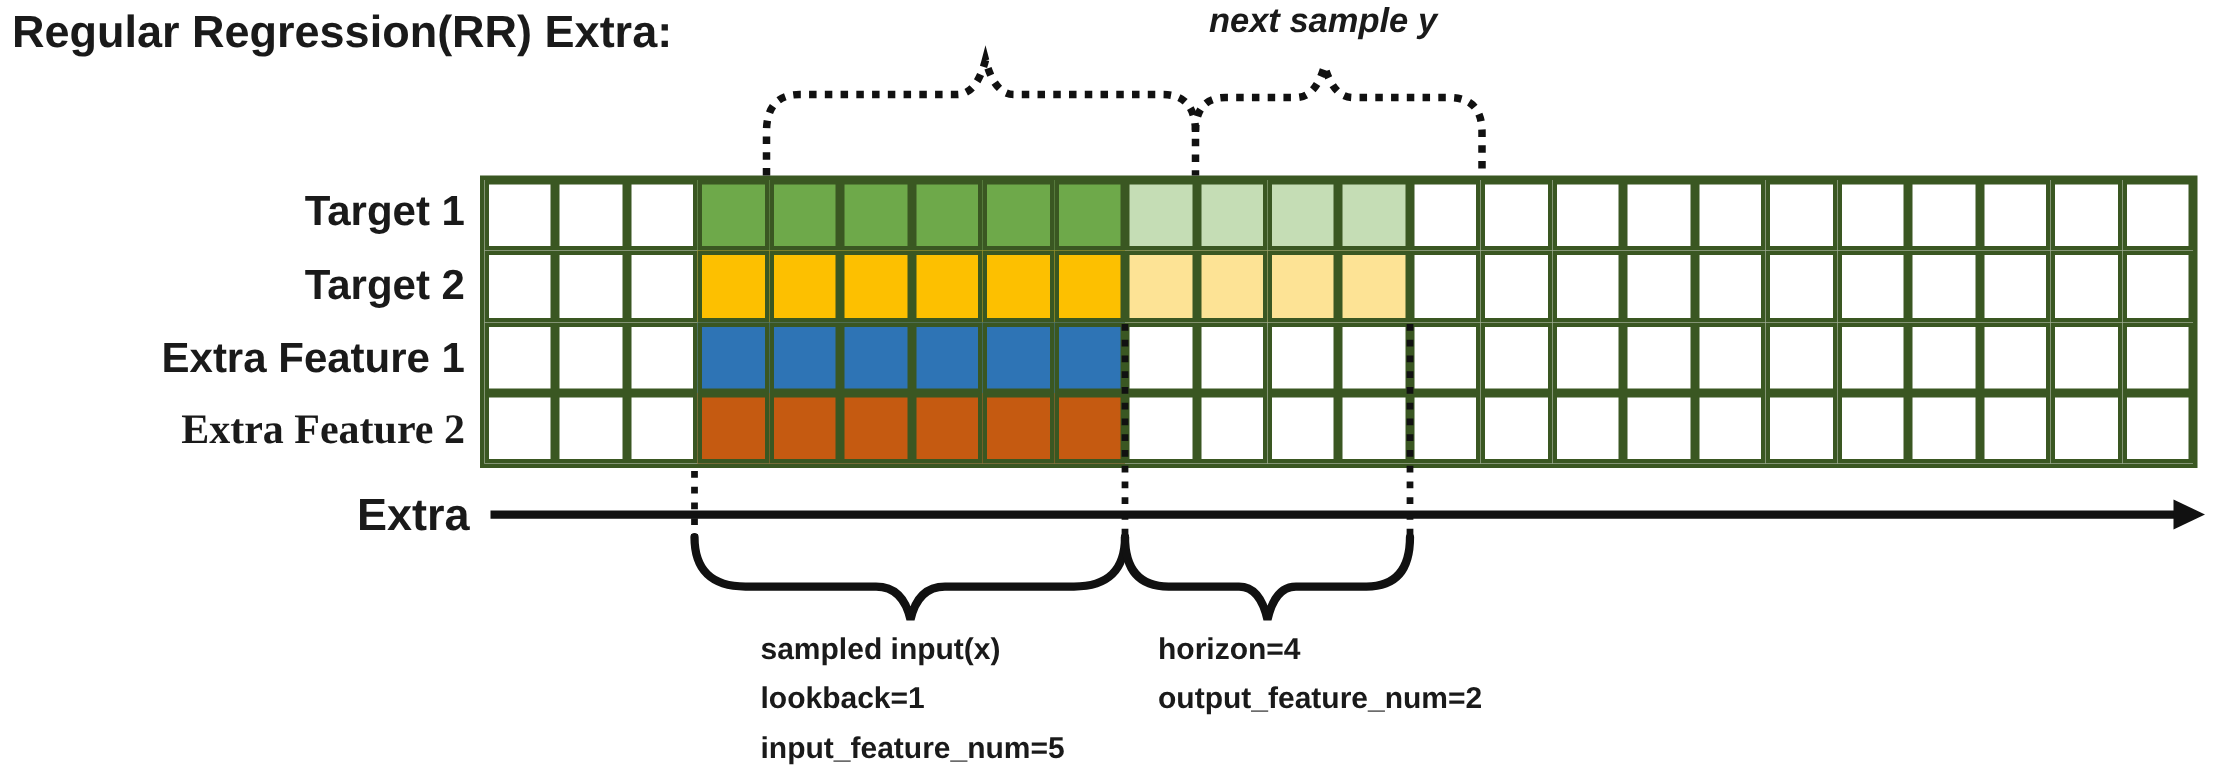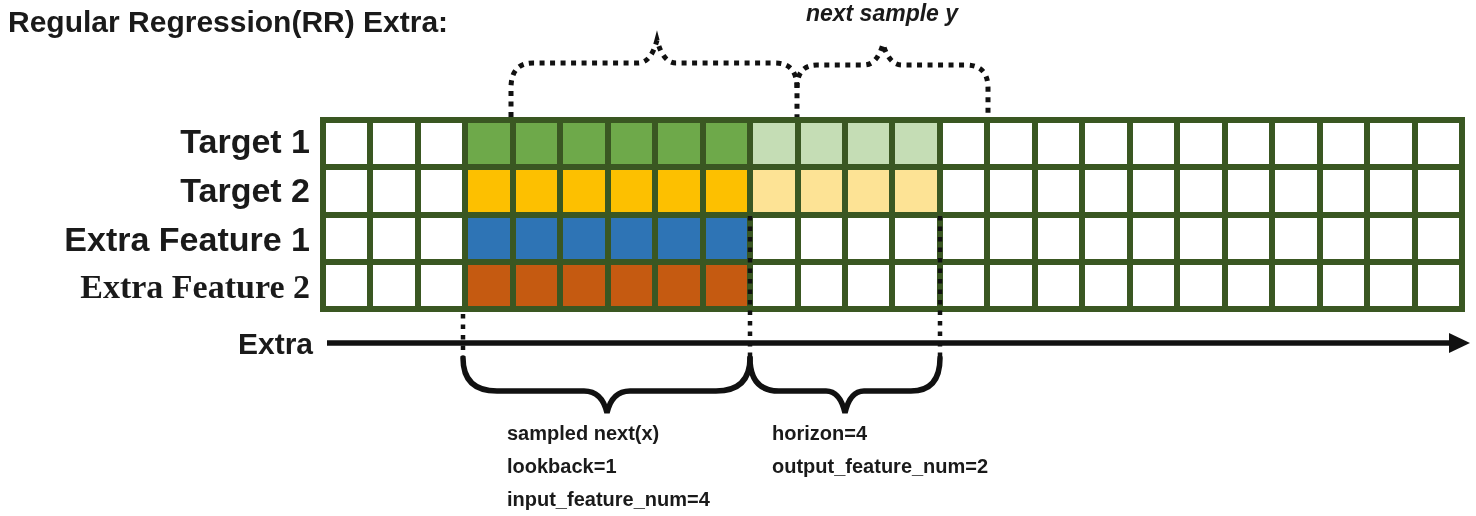--- a/index.html
+++ b/index.html
@@ -5,21 +5,21 @@
   html,body{margin:0;padding:0;background:#ffffff;}
   #canvas{
     position:relative;width:1476px;height:516px;background:#ffffff;overflow:hidden;
     font-family:"Liberation Sans", sans-serif;color:#1a1a1a;
   }
   .abs{position:absolute;}
   #title{left:8px;top:5px;font-size:30px;font-weight:700;letter-spacing:0px;}
   .top-label{top:0px;font-size:23px;font-weight:700;font-style:italic;text-align:center;width:300px;}
   #next-x{left:508px;}
   #next-y{left:732px;}
-  .row-label{left:0;width:310px;text-align:right;font-size:34px;font-weight:700;line-height:34px;}
+  .row-label{left:0;width:310px;text-align:right;font-size:28px;font-weight:700;line-height:34px;}
   #row-label-0{top:124px;}
   #row-label-1{top:173px;}
   #row-label-2{top:222px;}
   #row-label-3{top:270px;font-family:Liberation Serif, serif;}
   #sample-grid{
     left:320px;top:117px;width:1145px;height:195px;box-sizing:border-box;
     border:3px solid var(--grid-border,#3a5722);
     display:grid;grid-template-columns:repeat(24,1fr);grid-template-rows:repeat(4,1fr);
   }
   #sample-grid .cell{box-sizing:border-box;border:3px solid var(--grid-border,#3a5722);}
@@ -158,22 +158,22 @@
 
     <line x1="327" y1="343" x2="1452" y2="343" stroke="#111111" stroke-width="5.5"></line>
     <polygon points="1449,333 1470,343 1449,353" fill="#111111"></polygon>
 
     <path d="M 463 358 Q 463 391 497 391 L 584 391 Q 602 391 607 413 Q 612 391 630 391 L 716 391 Q 750 391 750 358" fill="none" stroke="#111111" stroke-width="5.5" stroke-linecap="round"></path>
 
     <path d="M 750 358 Q 750 391 779 391 L 826 391 Q 840 391 845 413 Q 850 391 864 391 L 911 391 Q 940 391 940 358" fill="none" stroke="#111111" stroke-width="5.5" stroke-linecap="round"></path>
   </svg>
 
   <div id="input-annotation" class="abs ann-block">
-    <div>sampled next(x)</div>
+    <div>sampled input(x)</div>
     <div>lookback=1</div>
-    <div>input_feature_num=4</div>
+    <div>input_feature_num=5</div>
   </div>
   <div id="output-annotation" class="abs ann-block">
     <div>horizon=4</div>
     <div>output_feature_num=2</div>
   </div>
 
 </div>
 
 </body></html>

